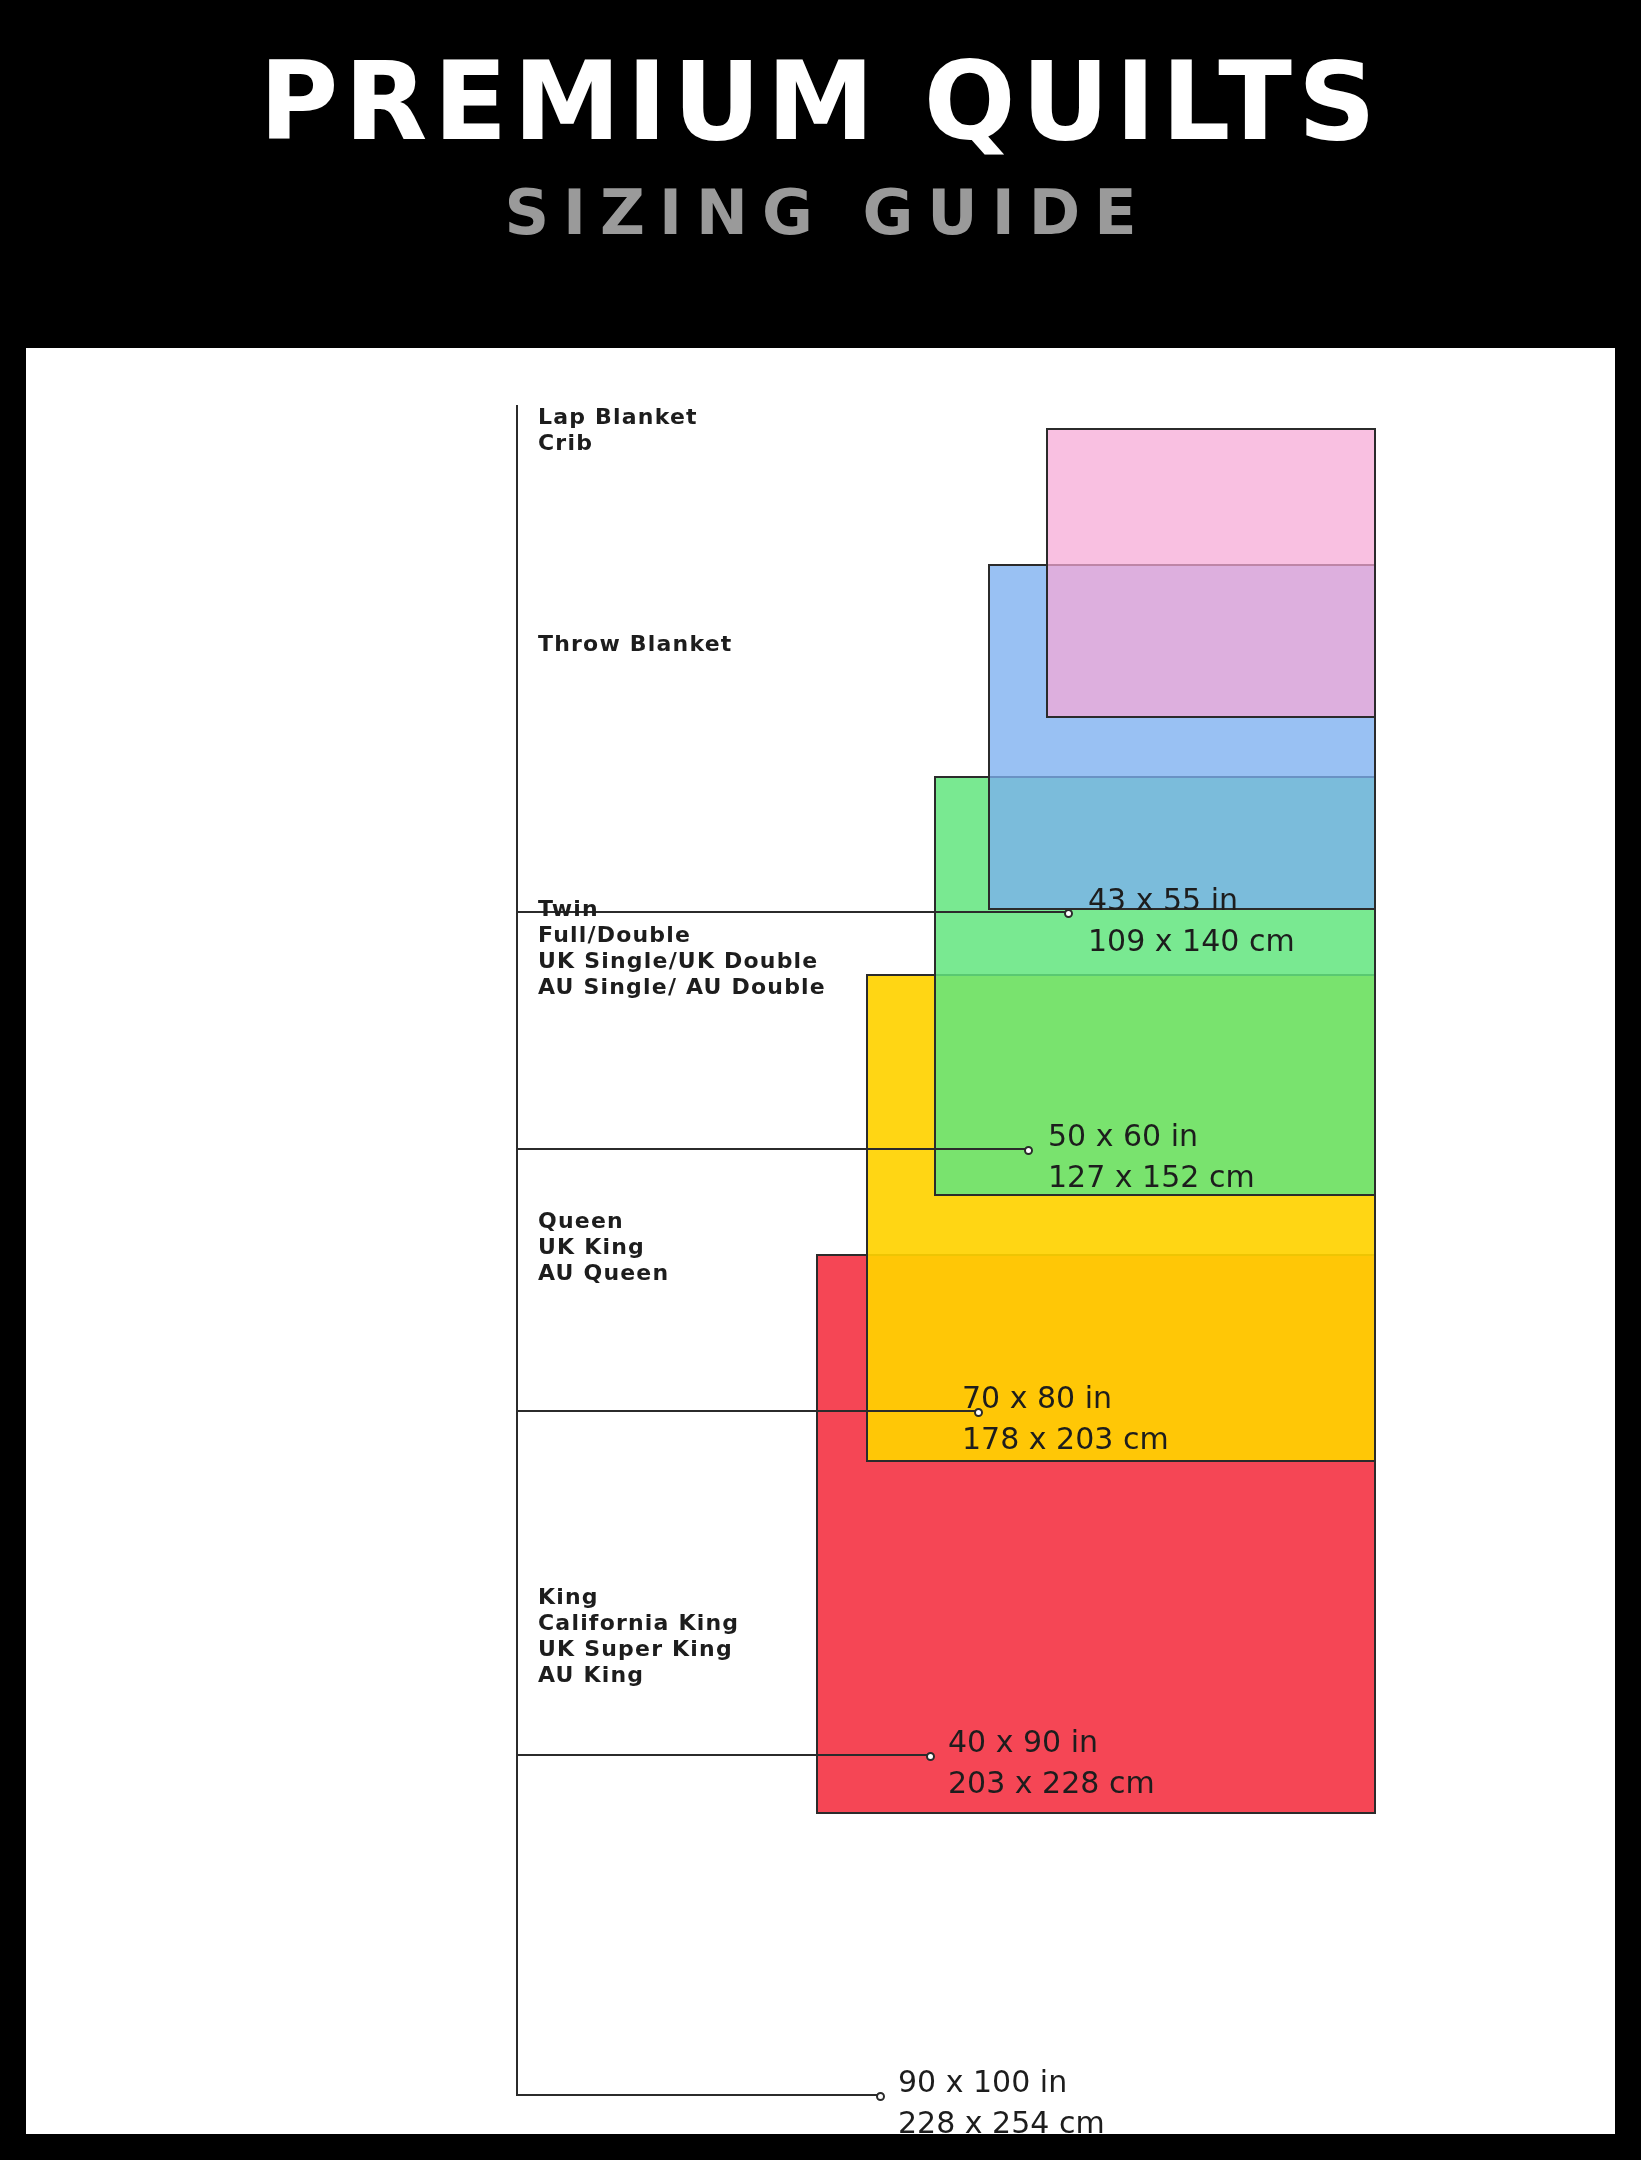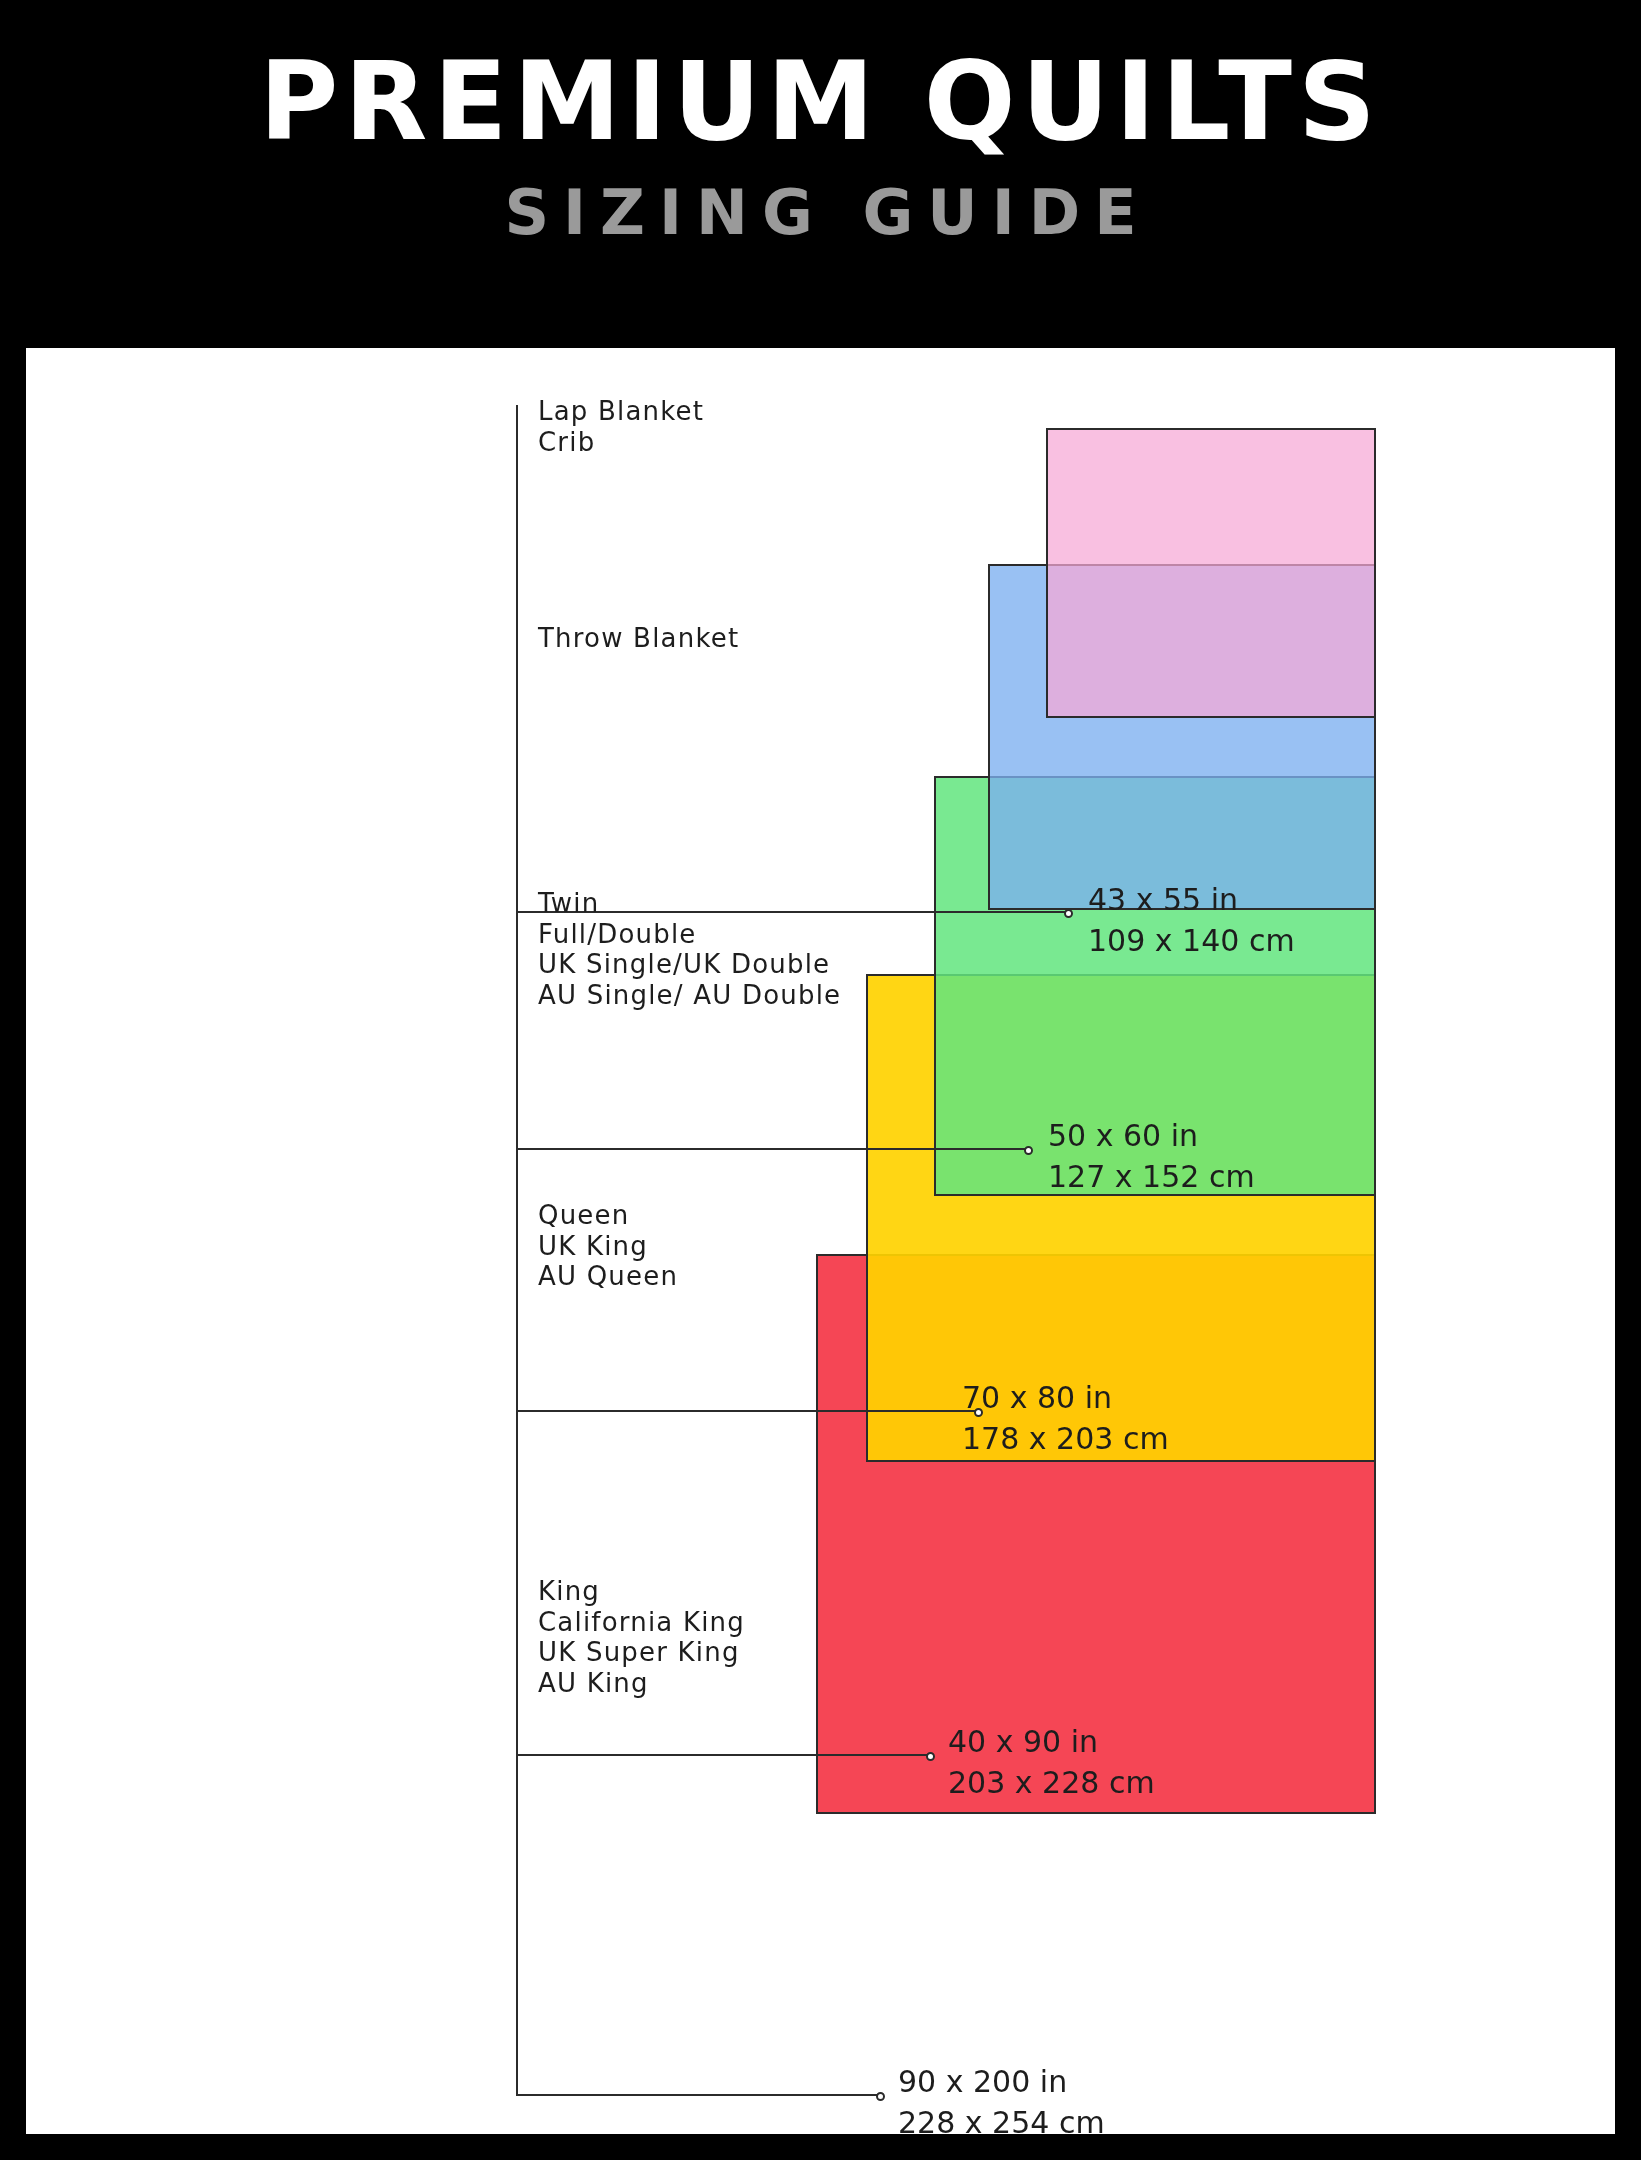--- a/index.html
+++ b/index.html
@@ -90,26 +90,27 @@
     border: 2px solid #2b2b2b;
     border-radius: 50%;
     background: #ffffff;
     box-sizing: border-box;
   }
 
   
   .labels {
     position: absolute;
     font-family: "DejaVu Sans", sans-serif;
-    font-weight: normal;
-    font-size: 26px;
+    font-weight: bold;
+    font-size: 22px;
     letter-spacing: 1.2px;
     color: #1d1d1d;
     line-height: 1.18;
     white-space: nowrap;
+    margin-top: 8px;
   }
   .labels div { margin: 0; padding: 0; }
 
   
   .dims {
     position: absolute;
     font-family: "DejaVu Sans", sans-serif;
     font-size: 30px;
     color: #1d1d1d;
     line-height: 1.35;
@@ -188,18 +189,18 @@
 
     <div class="bracket king-bracket"></div>
     <div class="dot" style="left:850px; top:1744px;"></div>
     <div class="labels" style="left:512px; top:1228px;">
       <div>King</div>
       <div>California King</div>
       <div>UK Super King</div>
       <div>AU King</div>
     </div>
     <div class="dims" style="left:872px; top:1714px;">
-      <div>90 x 200 in</div>
+      <div>90 x 100 in</div>
       <div>228 x 254 cm</div>
     </div>
 
   </div>
 </div>
 
 </body></html>

